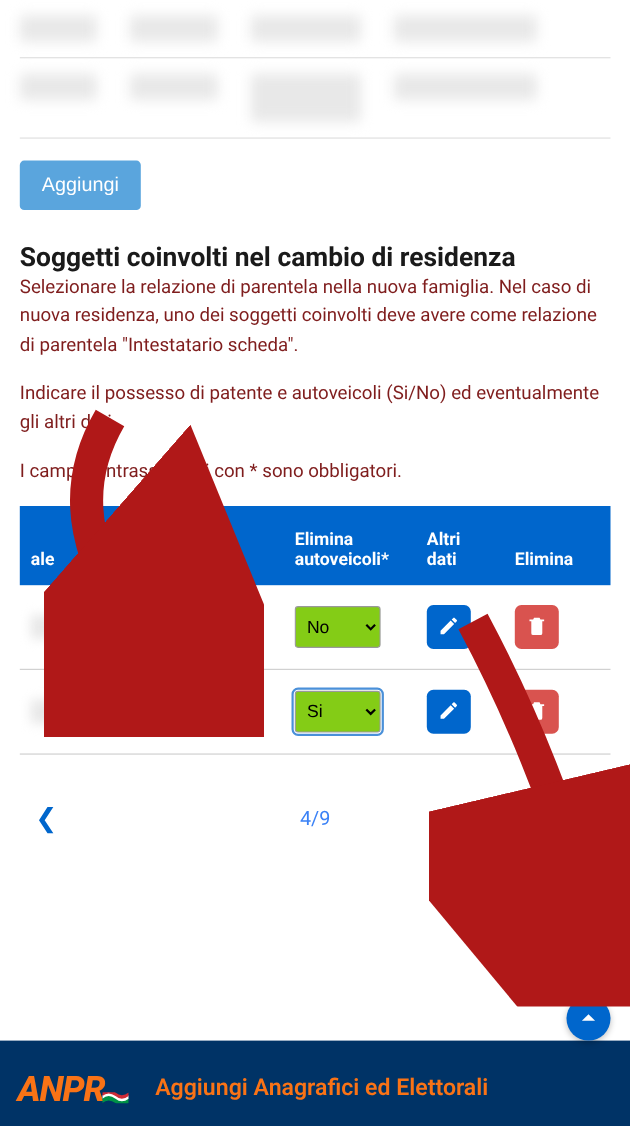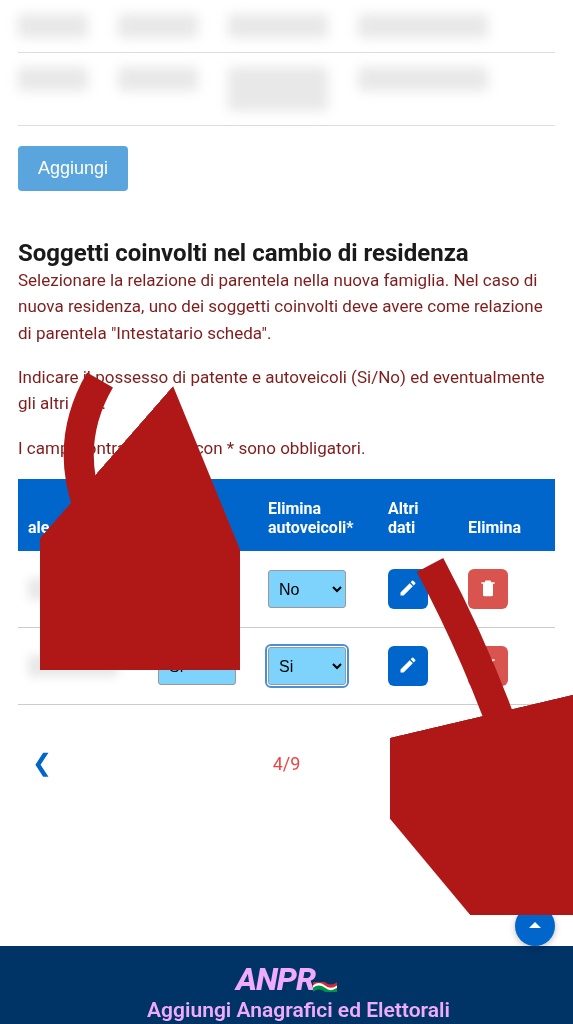--- a/index.html
+++ b/index.html
@@ -34,21 +34,21 @@
     .blur-cell.tall { height: 44px; }
     
     .btn-add {
       background: #5aa5dd;
       color: #fff;
       border: none;
       padding: 12px 20px;
       font-size: 18px;
       border-radius: 4px;
       cursor: pointer;
-      margin-bottom: 48px;
+      margin-bottom: 29px;
     }
     
     .section-title {
       font-size: 24px;
       font-weight: 700;
       color: #1a1a1a;
     }
     
     .desc {
       font-size: 17px;
@@ -90,21 +90,21 @@
       height: 22px;
       width: 90px;
       border-radius: 2px;
     }
     .td select {
       width: 78px;
       height: 38px;
       font-size: 16px;
       padding: 4px 6px;
       border: 1px solid #999;
-      background: #7dd3fc;
+      background: #84cc16;
       border-radius: 3px;
     }
     .td.col-auto select.focused {
       outline: 2px solid #4a90d9;
       outline-offset: 1px;
     }
     
     .icon-btn {
       width: 40px;
       height: 40px;
@@ -130,21 +130,21 @@
     .pag-arrow {
       background: none;
       border: none;
       color: #0066cc;
       font-size: 24px;
       cursor: pointer;
       padding: 4px 10px;
     }
     .pag-text {
       font-size: 18px;
-      color: #ef4444;
+      color: #3b82f6;
     }
     
     
     .fab-top {
       position: absolute;
       right: 18px;
       bottom: 78px;
       width: 40px;
       height: 40px;
       border-radius: 50%;
@@ -159,26 +159,25 @@
     }
     .fab-top svg { width: 18px; height: 18px; fill: #fff; }
     
     
     .footer {
       position: absolute;
       bottom: 0;
       left: 0;
       right: 0;
       background: #003366;
-      color: #f0abfc;
+      color: #f97316;
       display: flex;
       align-items: center;
       padding: 14px 16px 4px 16px;
       height: 78px;
-      flex-direction: column;
     }
     .footer-logo {
       font-size: 32px;
       font-weight: 800;
       font-style: italic;
       letter-spacing: -1px;
       position: relative;
       padding-right: 22px;
     }
     .footer-logo .flag {

